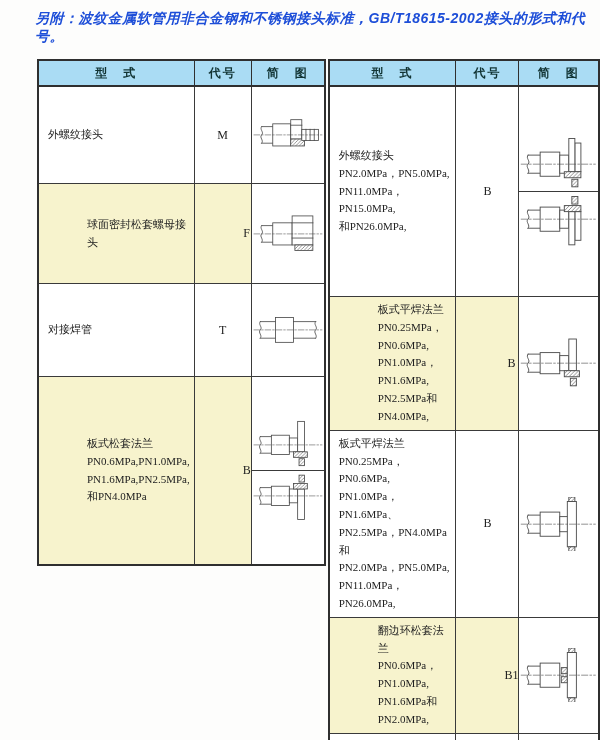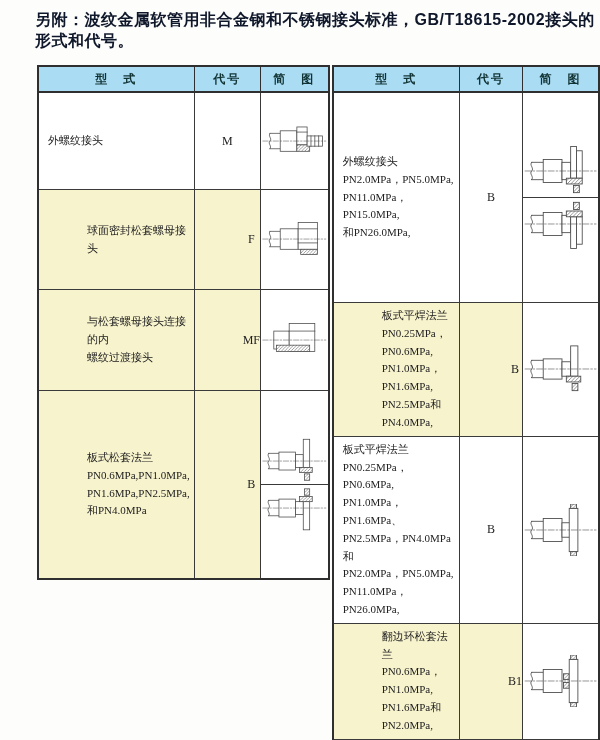--- a/index.html
+++ b/index.html
@@ -3,22 +3,22 @@
 <meta charset="utf-8">
 <style>
   html,body{margin:0;padding:0;}
   body{
     width:600px;height:740px;background:#fdfdfc;
     font-family:"Liberation Sans",sans-serif;color:#1c1c1c;
     overflow:hidden;
   }
   .page{position:relative;width:600px;height:740px;}
   .title{
-    padding:10px 0 0 35px;font-size:16px;font-weight:bold;
-    letter-spacing:0.5px;color:#0f172a;
+    padding:10px 0 0 35px;font-size:14px;font-weight:bold;
+    letter-spacing:0.5px;color:#1d4ed8;font-style:italic;
   }
   .tables{display:flex;gap:2px;margin:13px 0 0 37px;align-items:flex-start;}
   table.ftable{
     border-collapse:collapse;table-layout:fixed;
     border:2px solid #2f2f2f;background:#fff;
   }
   .ftable th{
     background:var(--header-bg,#aadcf4);
     border:1px solid #2f2f2f;border-bottom:2px solid #2f2f2f;
     font-size:12px;font-weight:bold;height:24px;padding:0;
@@ -115,33 +115,35 @@
                       <line x1="58" y1="20" x2="88" y2="20"></line>
                       <line x1="58" y1="42" x2="88" y2="42"></line>
                       <rect x="62" y="52" width="26" height="8" fill="url(#hatchp)"></rect>
                       <line x1="3" y1="36" x2="101" y2="36" stroke-dasharray="8 3 2 3" stroke-width="0.8"></line>
                     </g>
                   </svg>
                 </div>
               </div>
             </td>
     </tr>
-          <tr class="hl">
-      <td class="type" style="height:92px">与松套螺母接头连接的内
-螺纹过渡接头</td>
-      <td class="code">MF</td>
-      <td class="diagram">
-              <div class="dstack">
-                <div class="dsub">
-                  <svg viewBox="0 0 104 72" preserveAspectRatio="xMidYMid meet">
-                    <g stroke="#4a4a4a" stroke-width="1.2" fill="none" stroke-linecap="square">
-                      <rect x="20" y="22" width="24" height="28" fill="#fff"></rect>
-                      <rect x="44" y="10" width="40" height="44" fill="#fff"></rect>
-                      <line x1="44" y1="22" x2="84" y2="22"></line>
-                      <rect x="24" y="44" width="52" height="10" fill="url(#hatchp)"></rect>
+          <tr class="">
+      <td class="type" style="height:84px">对接焊管</td>
+      <td class="code">T</td>
+      <td class="diagram">
+              <div class="dstack">
+                <div class="dsub">
+                  <svg viewBox="0 0 104 72" preserveAspectRatio="xMidYMid meet">
+                    <g stroke="#4a4a4a" stroke-width="1.2" fill="none" stroke-linecap="square">
+                      <path d="M 12,24 c -4,4 4,8 0,12 c -4,4 4,8 0,12" fill="none"></path>
+                      <line x1="12" y1="24" x2="34" y2="24"></line>
+                      <line x1="12" y1="48" x2="34" y2="48"></line>
+                      <rect x="34" y="18" width="26" height="36" fill="#fff"></rect>
+                      <line x1="60" y1="24" x2="92" y2="24"></line>
+                      <line x1="60" y1="48" x2="92" y2="48"></line>
+                      <path d="M 92,24 c -4,4 4,8 0,12 c -4,4 4,8 0,12" fill="none"></path>
                       <line x1="3" y1="36" x2="101" y2="36" stroke-dasharray="8 3 2 3" stroke-width="0.8"></line>
                     </g>
                   </svg>
                 </div>
               </div>
             </td>
     </tr>
           <tr class="hl">
       <td class="type" style="height:179px">板式松套法兰
 PN0.6MPa,PN1.0MPa,

